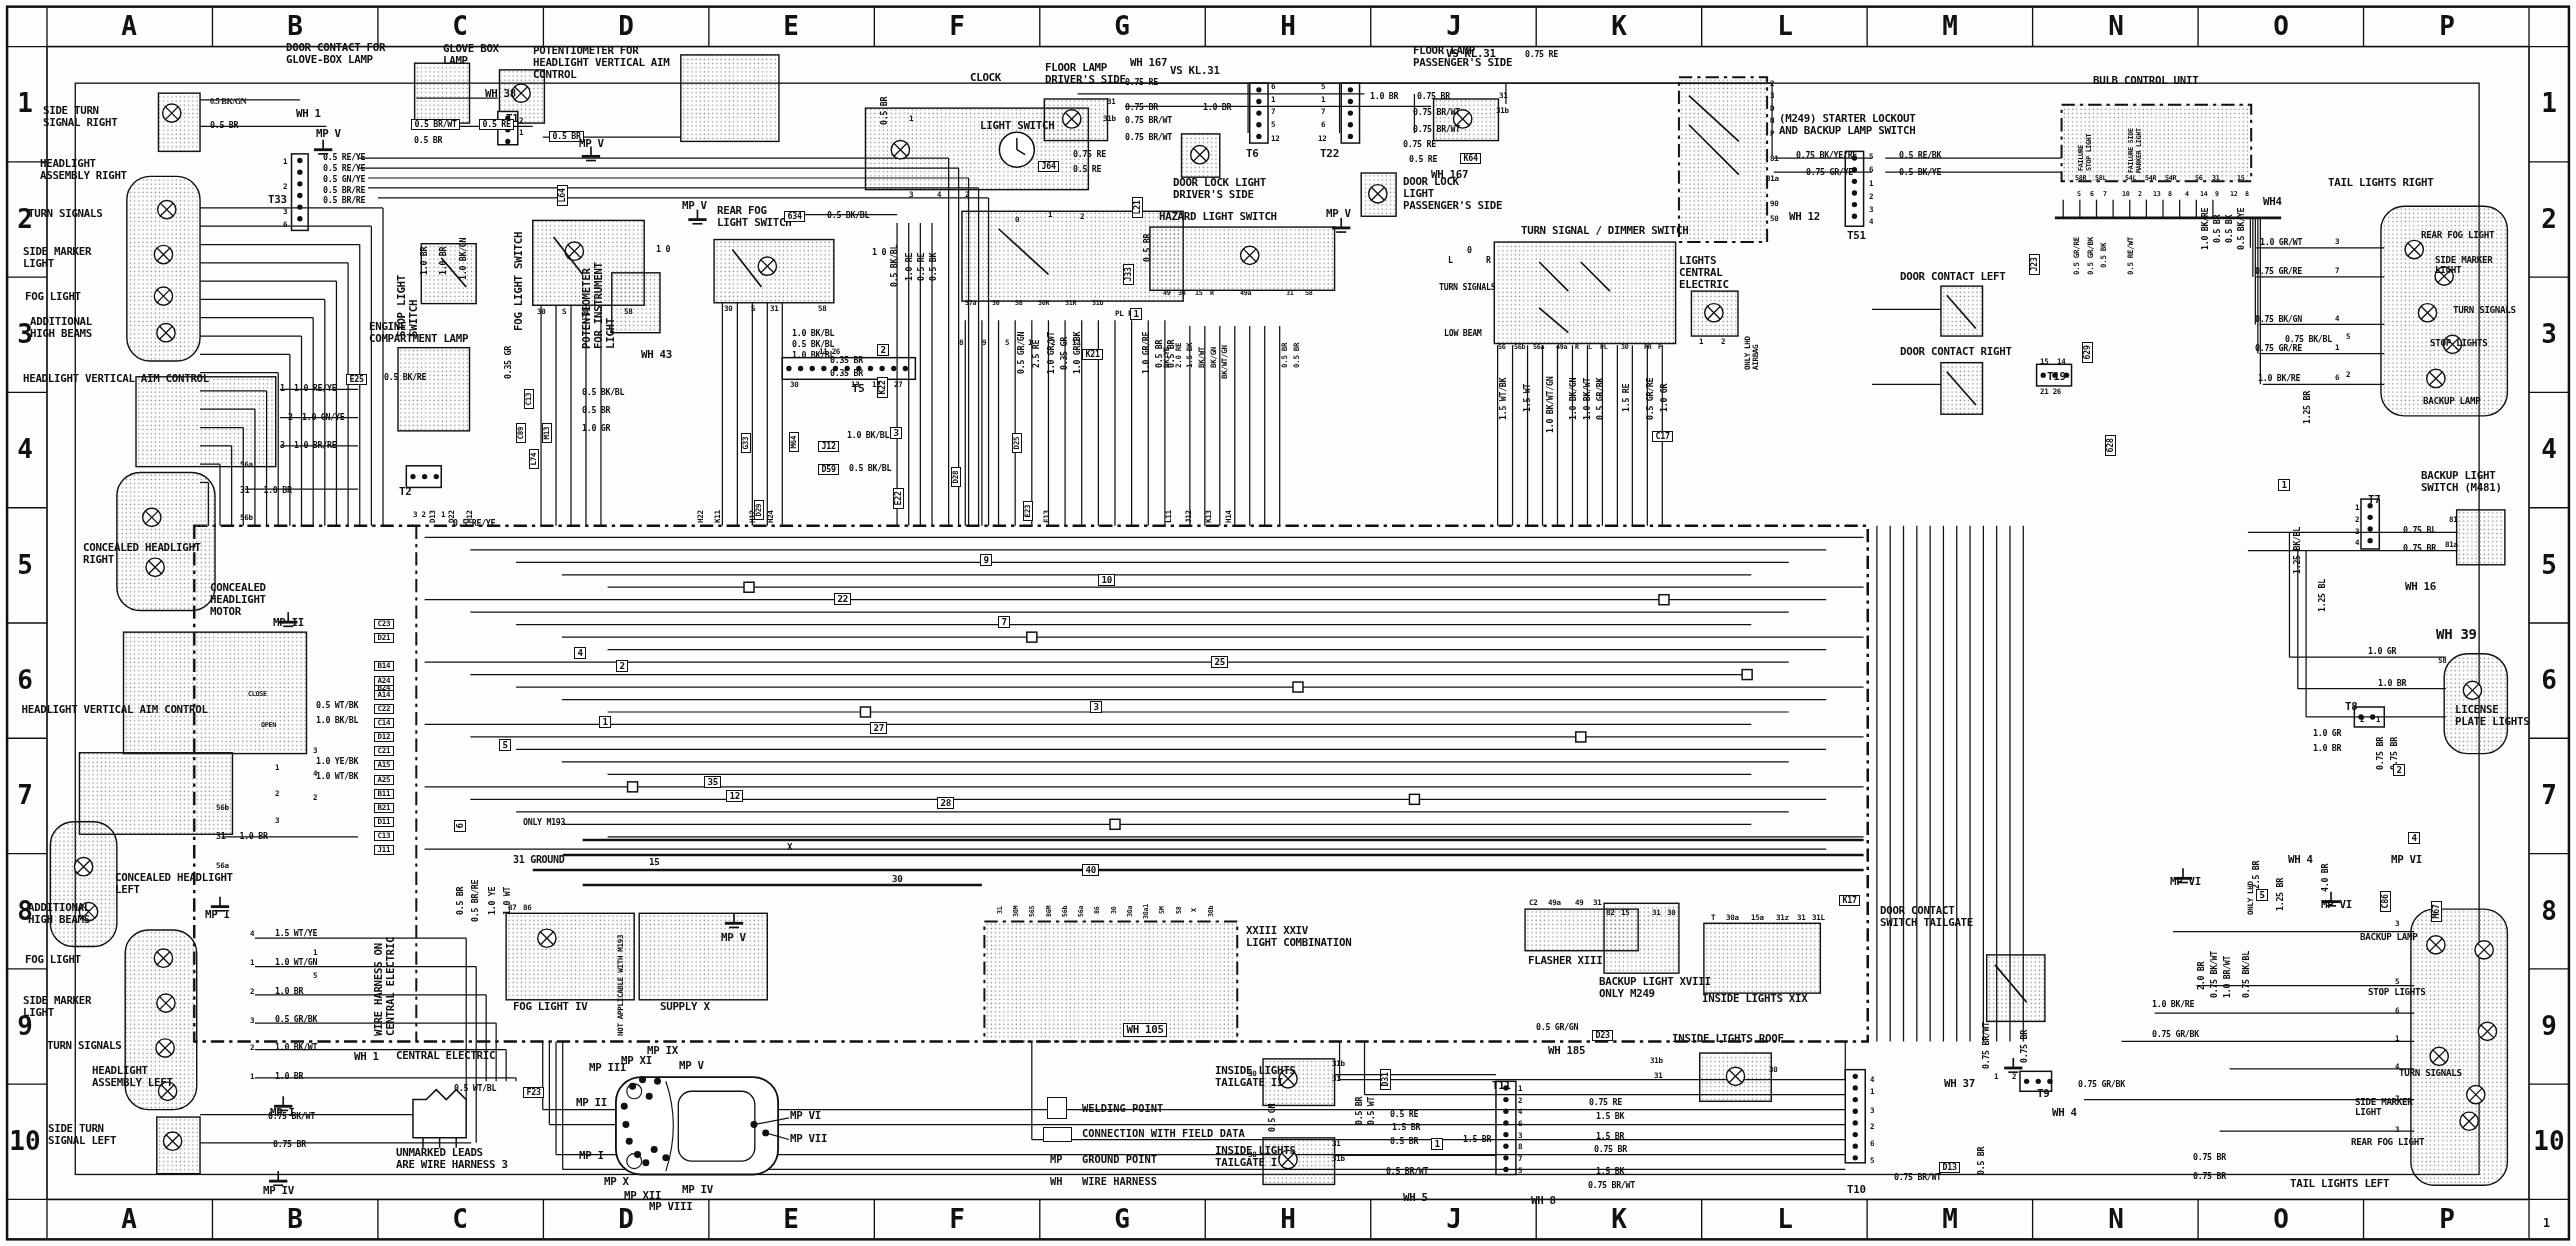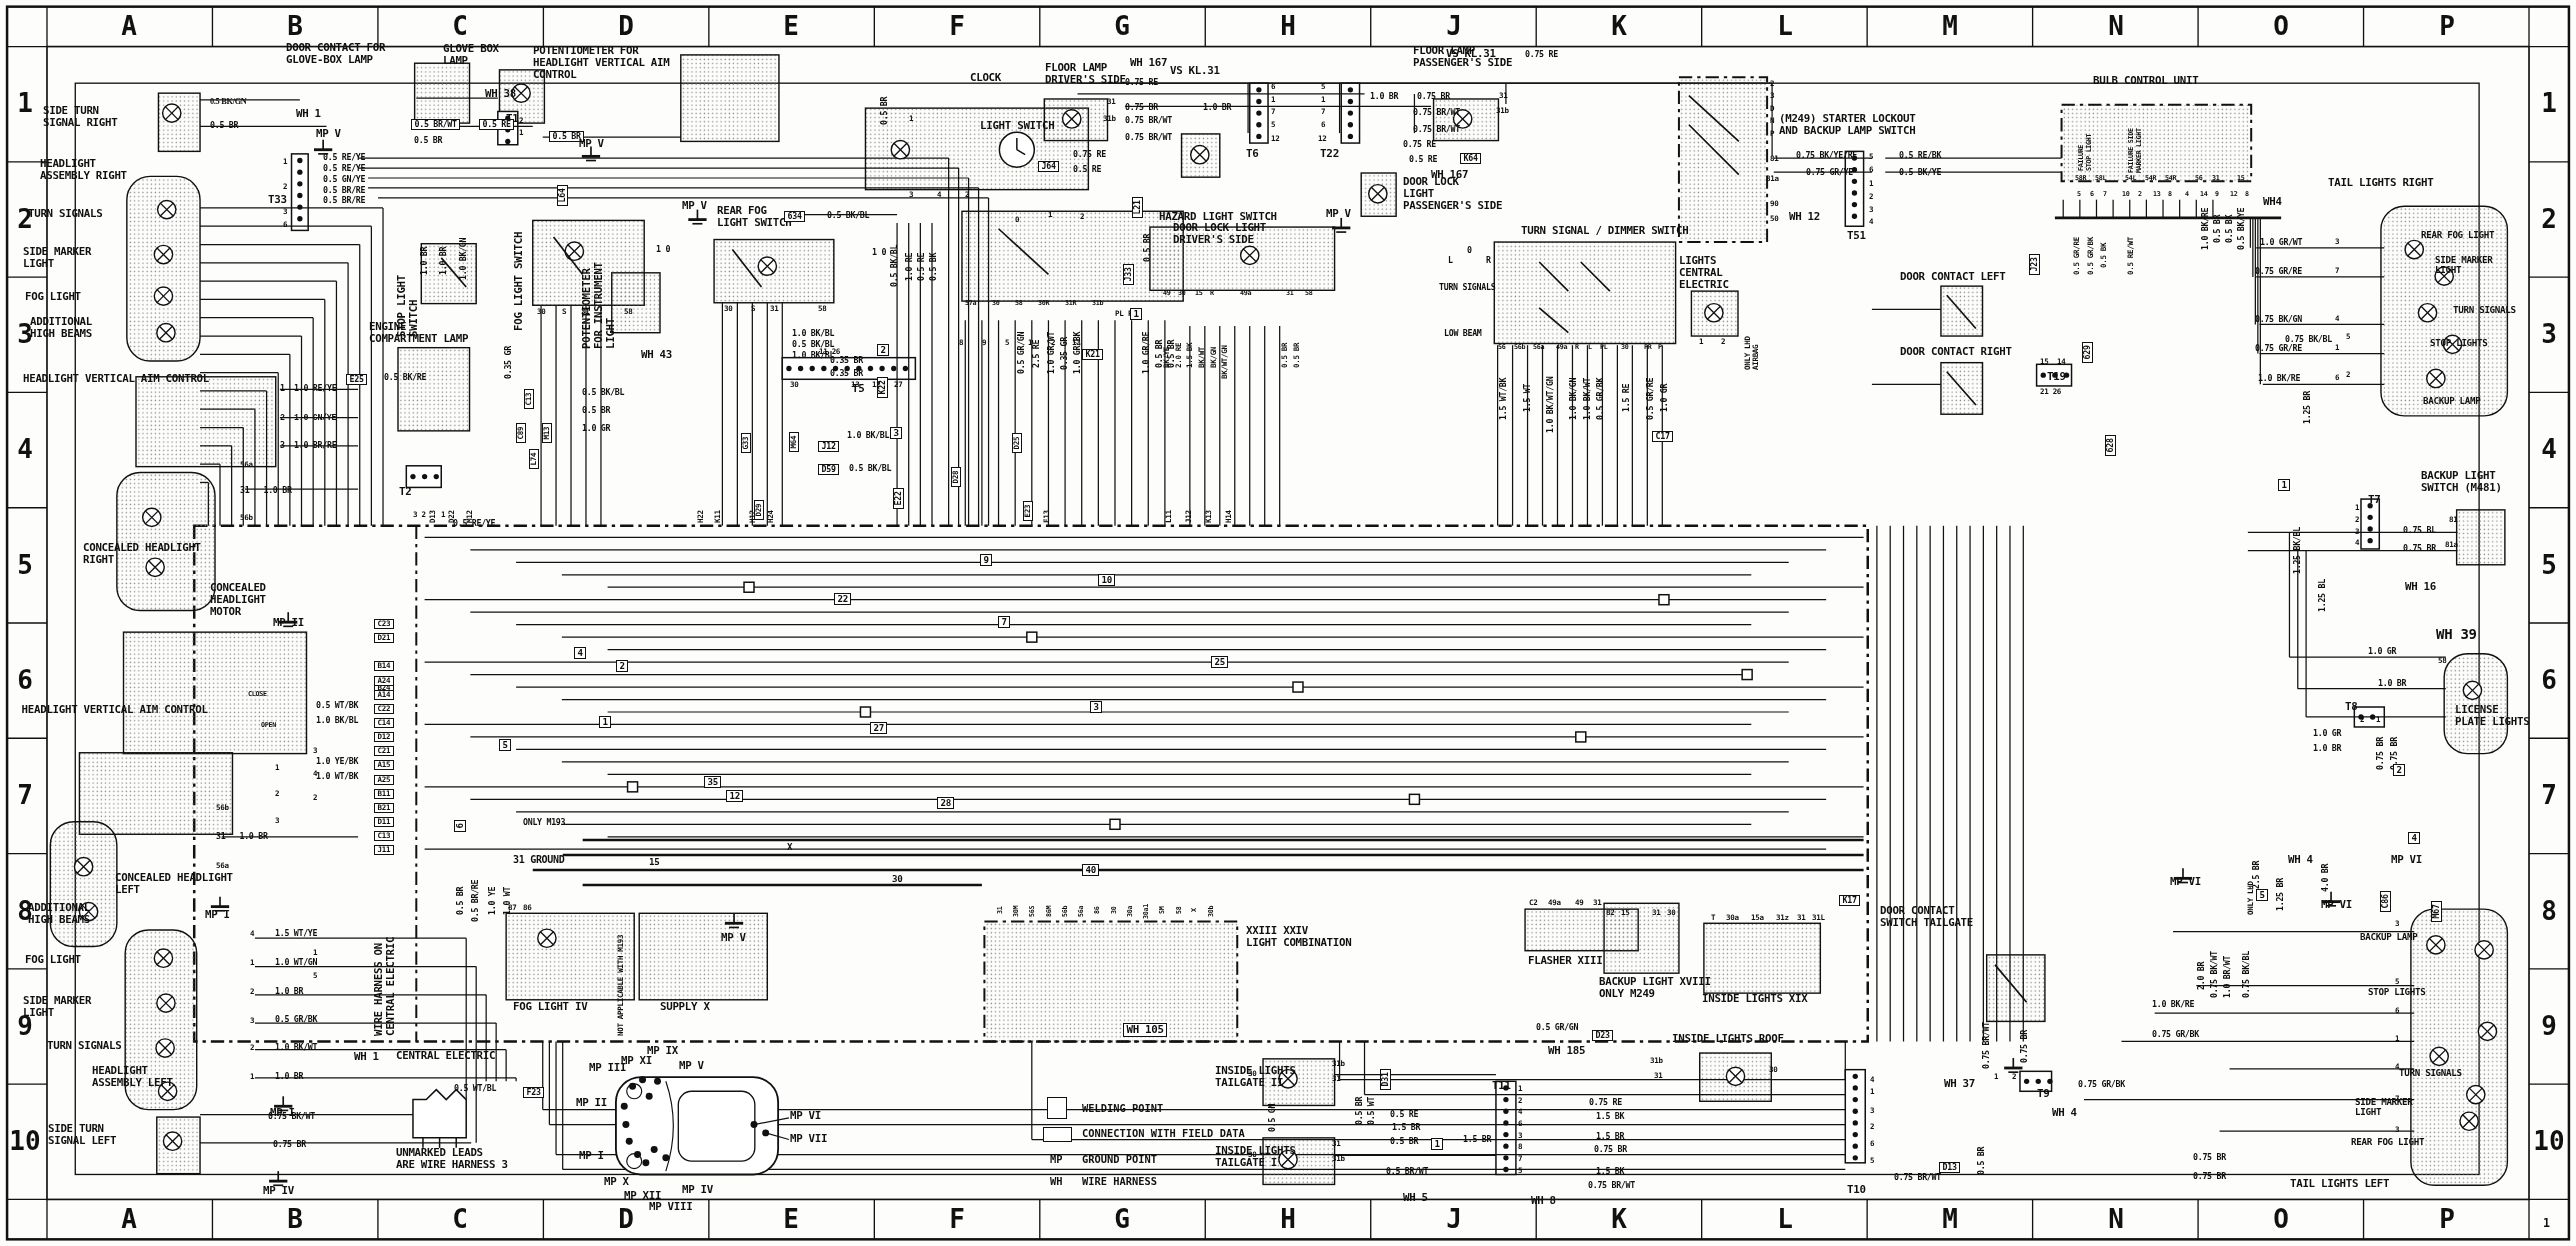--- a/index.html
+++ b/index.html
@@ -624,21 +624,21 @@
       <div class="lbl" style="left: 441px; top: 511px; font-size: 7.5px;">1</div>
       <div class="lbl" style="left: 453px; top: 519px; font-size: 8.3px;">0.5 RE/YE</div>
       <div class="lbl rot box" style="left: 524px; top: 409px; font-size: 7.5px;">C13</div>
       <div class="lbl rot box" style="left: 516px; top: 443px; font-size: 7.5px;">C89</div>
       <div class="lbl rot box" style="left: 542px; top: 443px; font-size: 7.5px;">M13</div>
       <div class="lbl rot box" style="left: 529px; top: 469px; font-size: 7.5px;">L74</div>
       <div class="lbl rot" style="left: 504px; top: 379px; font-size: 8.3px;">0.35 GR</div>
       <div class="lbl" style="left: 273px; top: 617px; font-size: 10.8px;">MP II</div>
       <div class="lbl" style="left: 23px; top: 373px; font-size: 10.8px;">HEADLIGHT VERTICAL AIM CONTROL</div>
       <div class="lbl" style="left: 280px; top: 384px; font-size: 8.3px;">1  1.0 RE/YE</div>
-      <div class="lbl" style="left: 280px; top: 413px; font-size: 8.3px; font-family: Liberation Mono, monospace;">2  1.0 GN/YE</div>
+      <div class="lbl" style="left: 288px; top: 413px; font-size: 8.3px;">2  1.0 GN/YE</div>
       <div class="lbl" style="left: 280px; top: 441px; font-size: 8.3px;">3  1.0 BR/RE</div>
       <div class="lbl" style="left: 240px; top: 461px; font-size: 7.5px;">56a</div>
       <div class="lbl" style="left: 240px; top: 486px; font-size: 8.3px;">31   1.0 BR</div>
       <div class="lbl" style="left: 240px; top: 514px; font-size: 7.5px;">56b</div>
       <div class="lbl" style="left: 83px; top: 542px; font-size: 10.8px;">CONCEALED HEADLIGHT
 RIGHT</div>
       <div class="lbl" style="left: 210px; top: 582px; font-size: 10.8px;">CONCEALED
 HEADLIGHT
 MOTOR</div>
       <div class="lbl" style="left: 248px; top: 691px; font-size: 6.7px;">CLOSE</div>
@@ -751,21 +751,21 @@
       <div class="lbl" style="left: 1125px; top: 116px; font-size: 8.3px;">0.75 BR/WT</div>
       <div class="lbl" style="left: 1125px; top: 133px; font-size: 8.3px;">0.75 BR/WT</div>
       <div class="lbl" style="left: 1107px; top: 98px; font-size: 7.5px;">31</div>
       <div class="lbl" style="left: 1103px; top: 115px; font-size: 7.5px;">31b</div>
       <div class="lbl" style="left: 1246px; top: 148px; font-size: 10.8px;">T6</div>
       <div class="lbl" style="left: 1271px; top: 83px; font-size: 7.5px;">6</div>
       <div class="lbl" style="left: 1271px; top: 96px; font-size: 7.5px;">1</div>
       <div class="lbl" style="left: 1271px; top: 108px; font-size: 7.5px;">7</div>
       <div class="lbl" style="left: 1271px; top: 121px; font-size: 7.5px;">5</div>
       <div class="lbl" style="left: 1271px; top: 135px; font-size: 7.5px;">12</div>
-      <div class="lbl" style="left: 1173px; top: 177px; font-size: 10.8px; margin-top: 45px;">DOOR LOCK LIGHT
+      <div class="lbl" style="left: 1173px; top: 177px; font-size: 10.8px;">DOOR LOCK LIGHT
 DRIVER'S SIDE</div>
       <div class="lbl" style="left: 1159px; top: 211px; font-size: 10.8px;">HAZARD LIGHT SWITCH</div>
       <div class="lbl rot box" style="left: 1132px; top: 218px; font-size: 8.3px;">L21</div>
       <div class="lbl rot box" style="left: 1123px; top: 285px; font-size: 8.3px;">J33</div>
       <div class="lbl box" style="left: 1130px; top: 308px; font-size: 9.2px;">1</div>
       <div class="lbl rot" style="left: 1143px; top: 262px; font-size: 8.3px;">0.5 BR</div>
       <div class="lbl" style="left: 1163px; top: 290px; font-size: 6.7px;">49</div>
       <div class="lbl" style="left: 1178px; top: 290px; font-size: 6.7px;">30</div>
       <div class="lbl" style="left: 1195px; top: 290px; font-size: 6.7px;">15</div>
       <div class="lbl" style="left: 1210px; top: 290px; font-size: 6.7px;">R</div>

